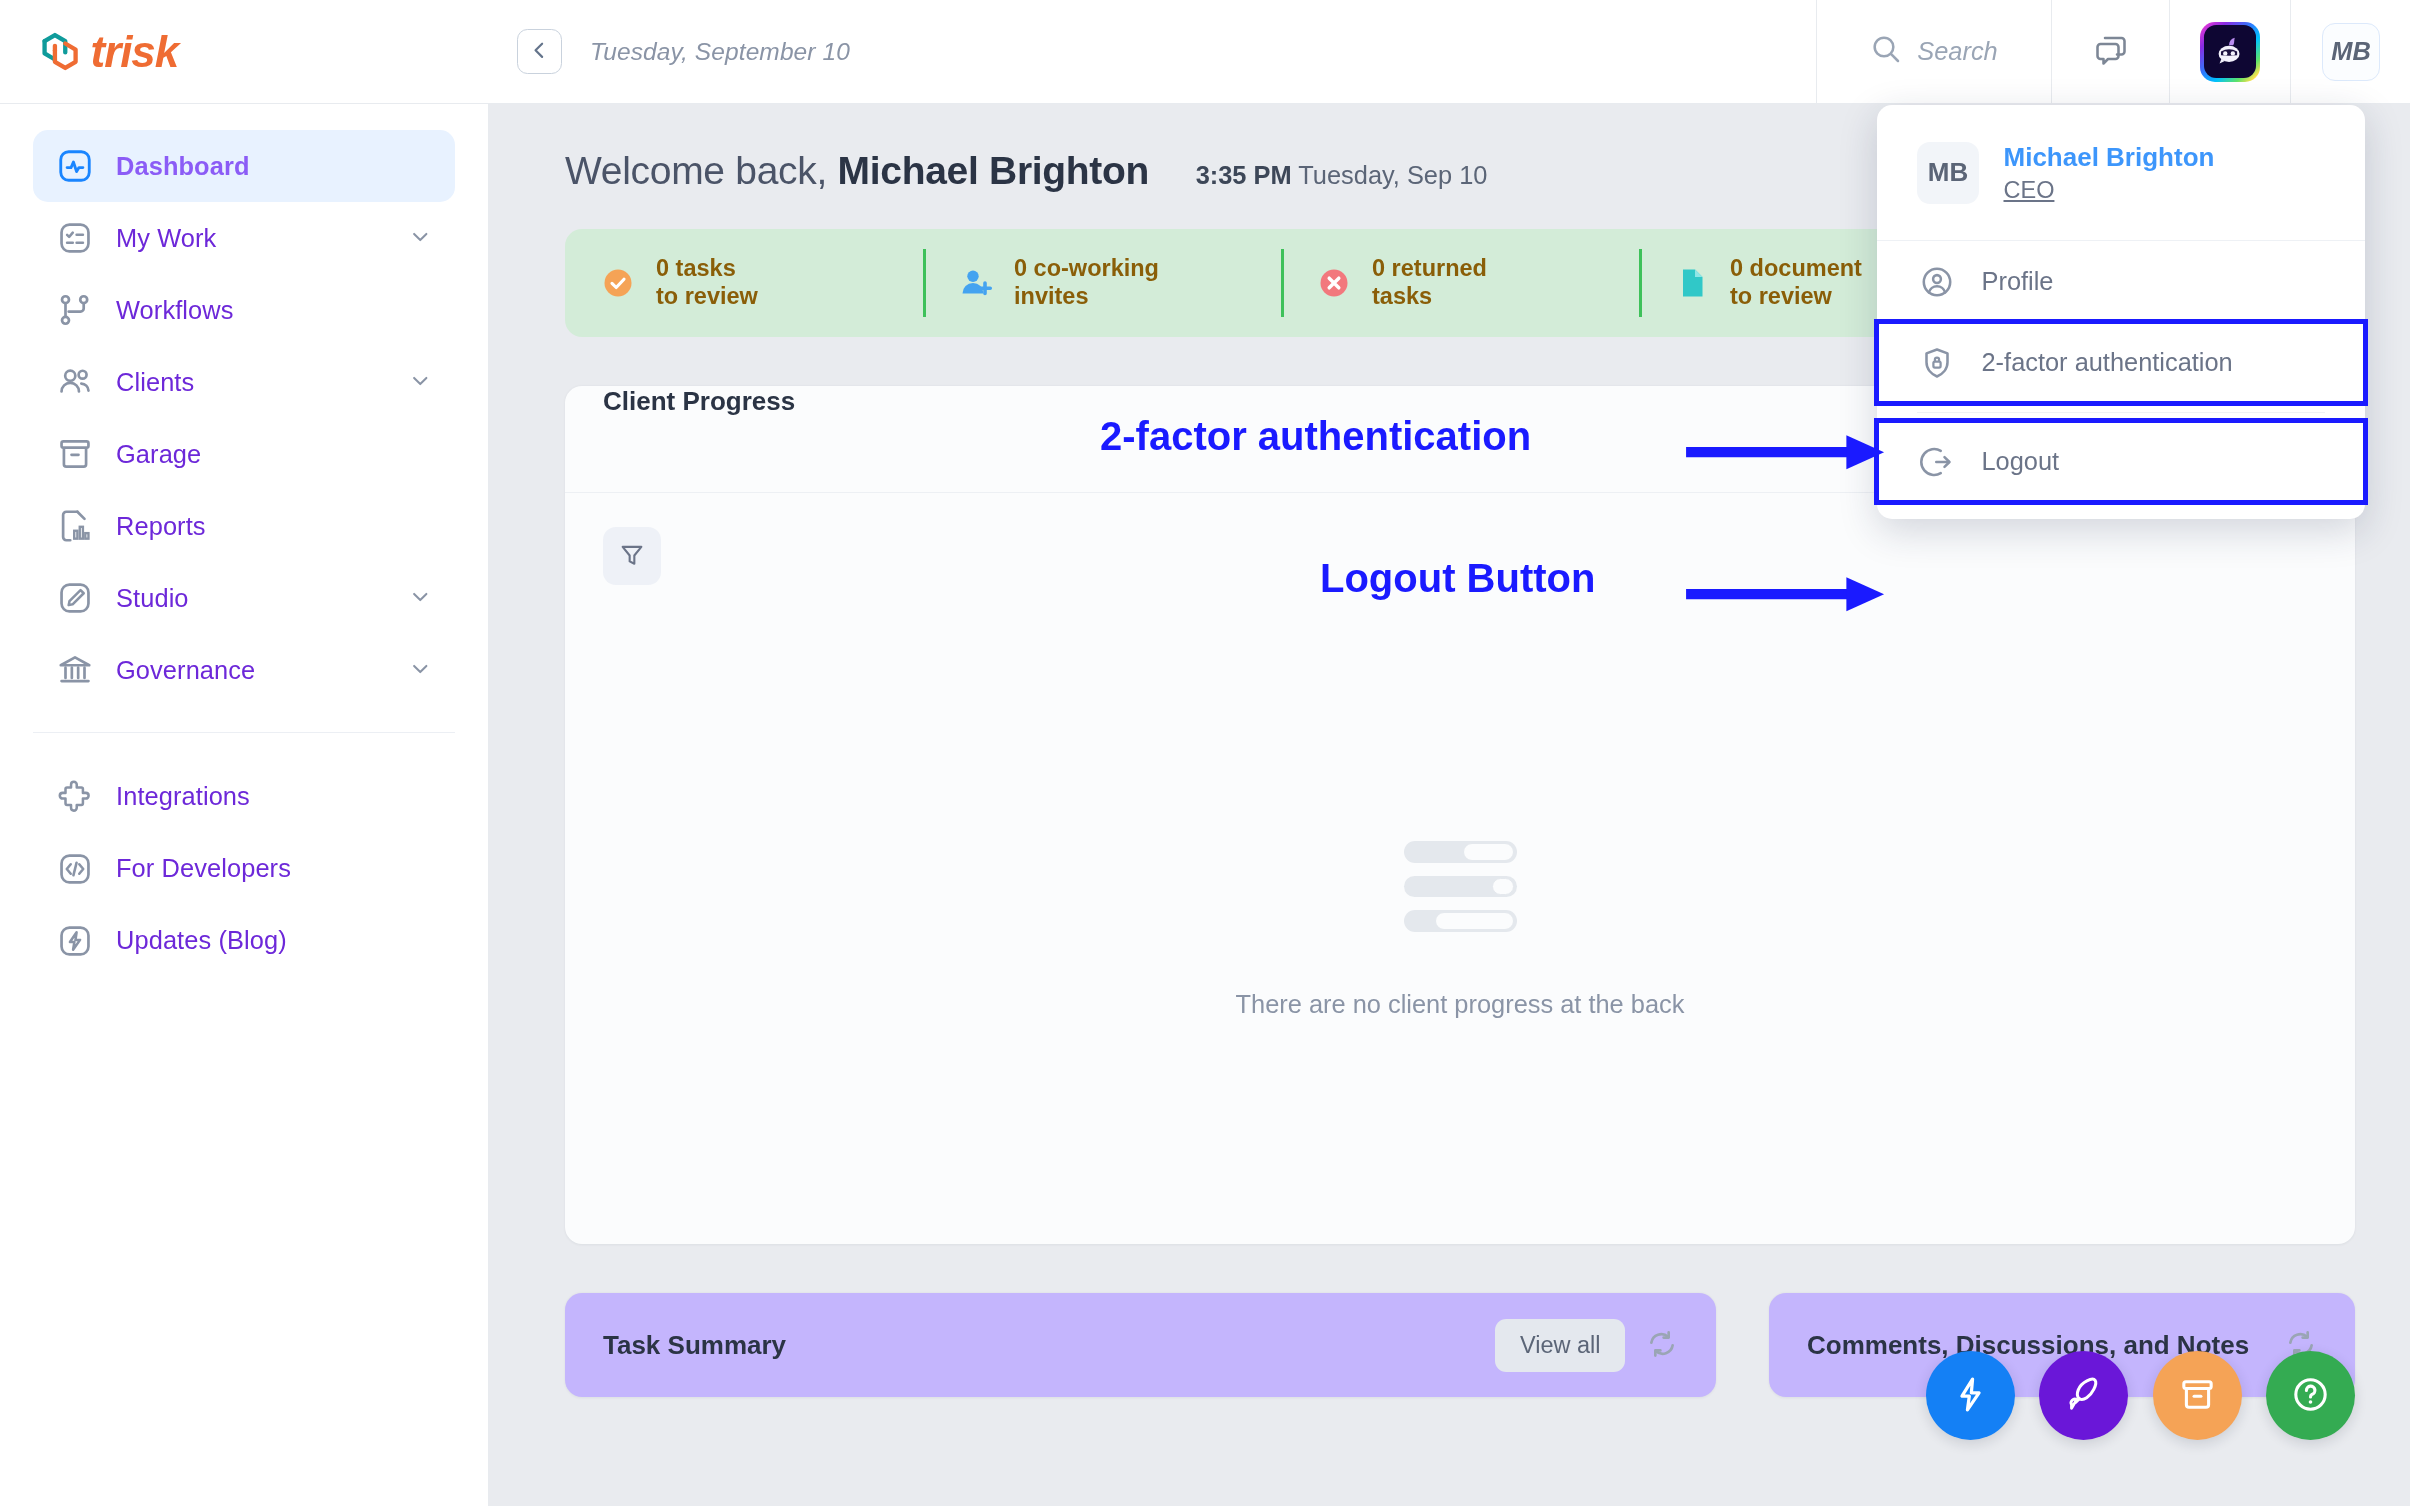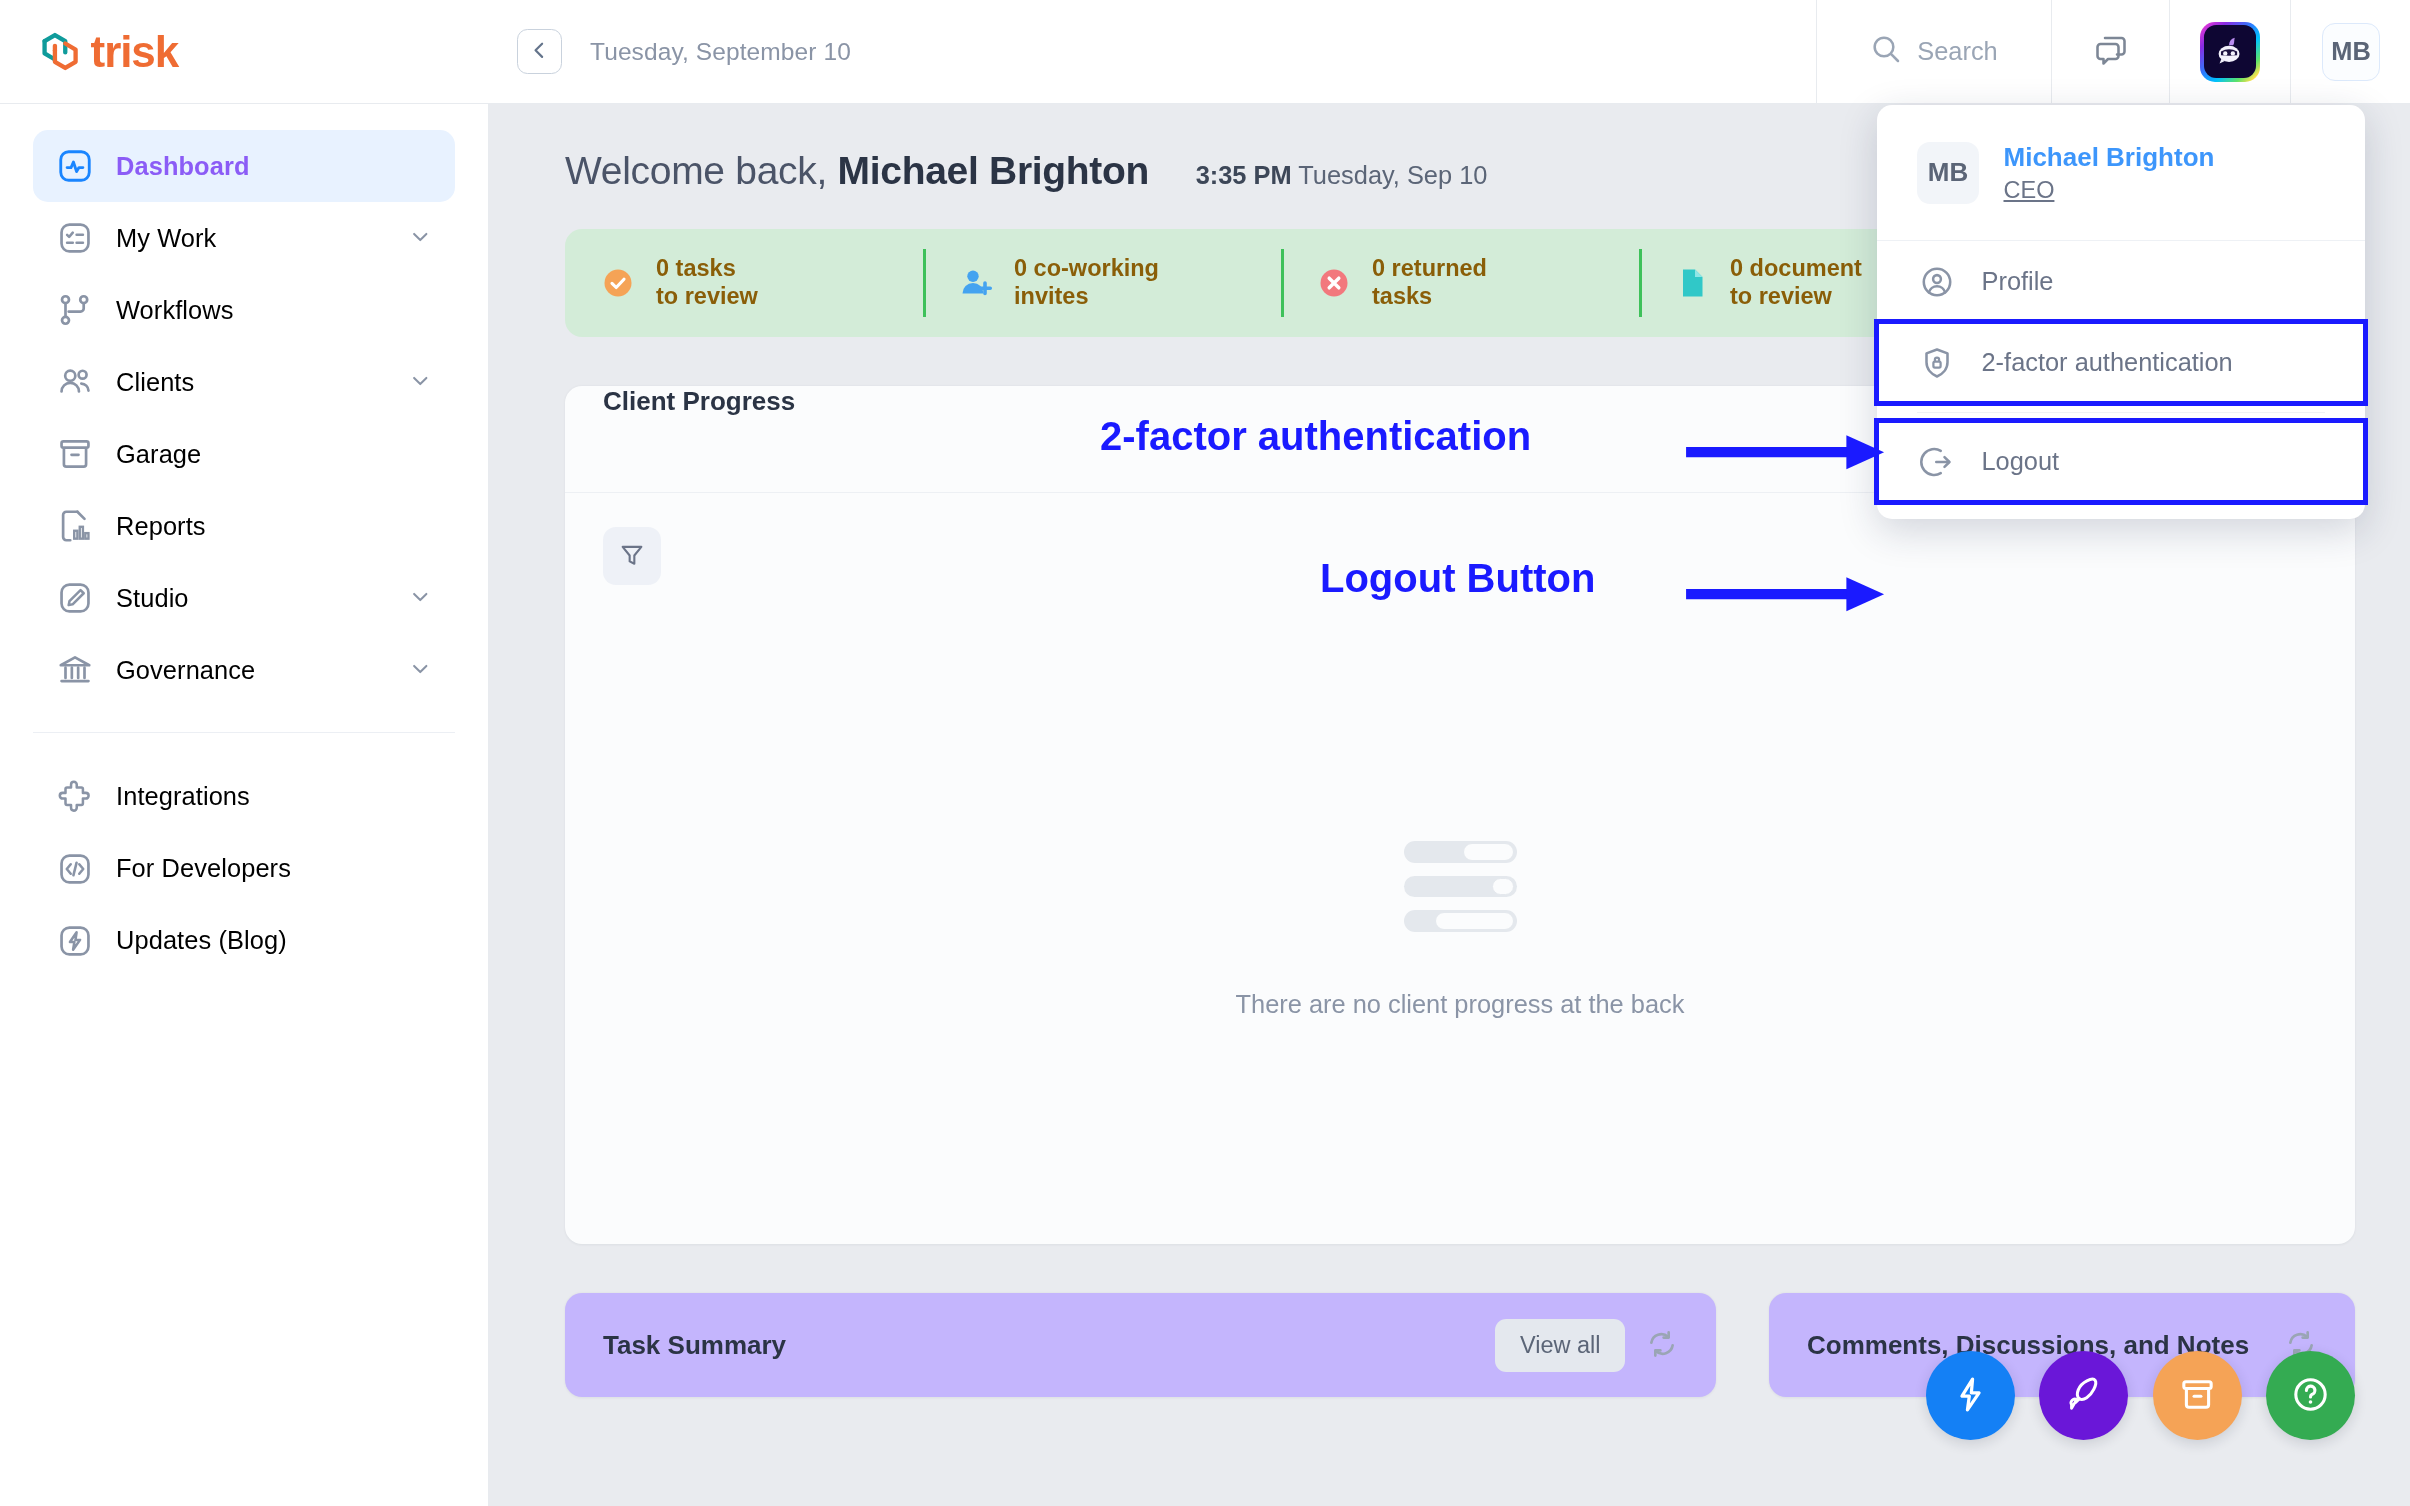--- a/index.html
+++ b/index.html
@@ -7,21 +7,21 @@
     width: 2411px; height: 1507px;
     font-family: "Liberation Sans", sans-serif;
     background: #ffffff; overflow: hidden;
   }
   #root { position: relative; width: 2411px; height: 1507px; }
 
   
   .topbar {
     position: absolute; top: 0; left: 0; width: 2411px; height: 104px;
     background: #fff; border-bottom: 0.9px solid #e8ebef;
-    display: flex; align-items: center; z-index: 20;
+    display: flex; align-items: center; z-index: 20; font-style: italic;
   }
   .logo-zone { width: 489px; height: 104px; display: flex; align-items: center; padding-left: 38px; }
   .logo-mark { width: 47px; height: 49px; margin-right: 5.6px; flex: none; }
   .logo-text { font-size: 44px; font-weight: 600; color: #ef6c33; letter-spacing: -1.1px; line-height: 1; }
 
   .collapse-btn {
     width: 45px; height: 45px; border: 0.9px solid #c9d2dd; border-radius: 10.4px;
     background: #fff; display: flex; align-items: center; justify-content: center;
     margin-left: 28px; flex: none; cursor: pointer;
   }
@@ -48,21 +48,21 @@
     font-size: 25.4px; font-weight: 600; color: #5b6577;
   }
 
   
   .sidebar {
     position: absolute; top: 104px; left: 0; width: 489px; height: 1403px;
     background: #fff; border-right: 0.9px solid #e8ebef; padding-top: 26px;
   }
   .nav-item {
     height: 72px; margin: 0 33px; border-radius: 15px; display: flex; align-items: center;
-    padding: 0 21px; cursor: pointer; color: #000000; position: relative;
+    padding: 0 21px; cursor: pointer; color: #6d28d9; position: relative;
   }
   .nav-item.active { background: #e8f2ff; color: #8b5cf6; }
   .nav-ico { width: 41px; height: 41px; flex: none; display: flex; align-items: center; justify-content: center; }
   .nav-label { font-size: 25.4px; margin-left: 21px; letter-spacing: 0.1px; }
   .nav-item.active .nav-label { font-weight: 600; }
   .nav-chev { position: absolute; right: 22.6px; top: 50%; transform: translateY(-50%); }
   .nav-divider { height: 0.9px; background: #eceff4; margin: 26px 33px 28px 33px; }
 
   
   .main {

